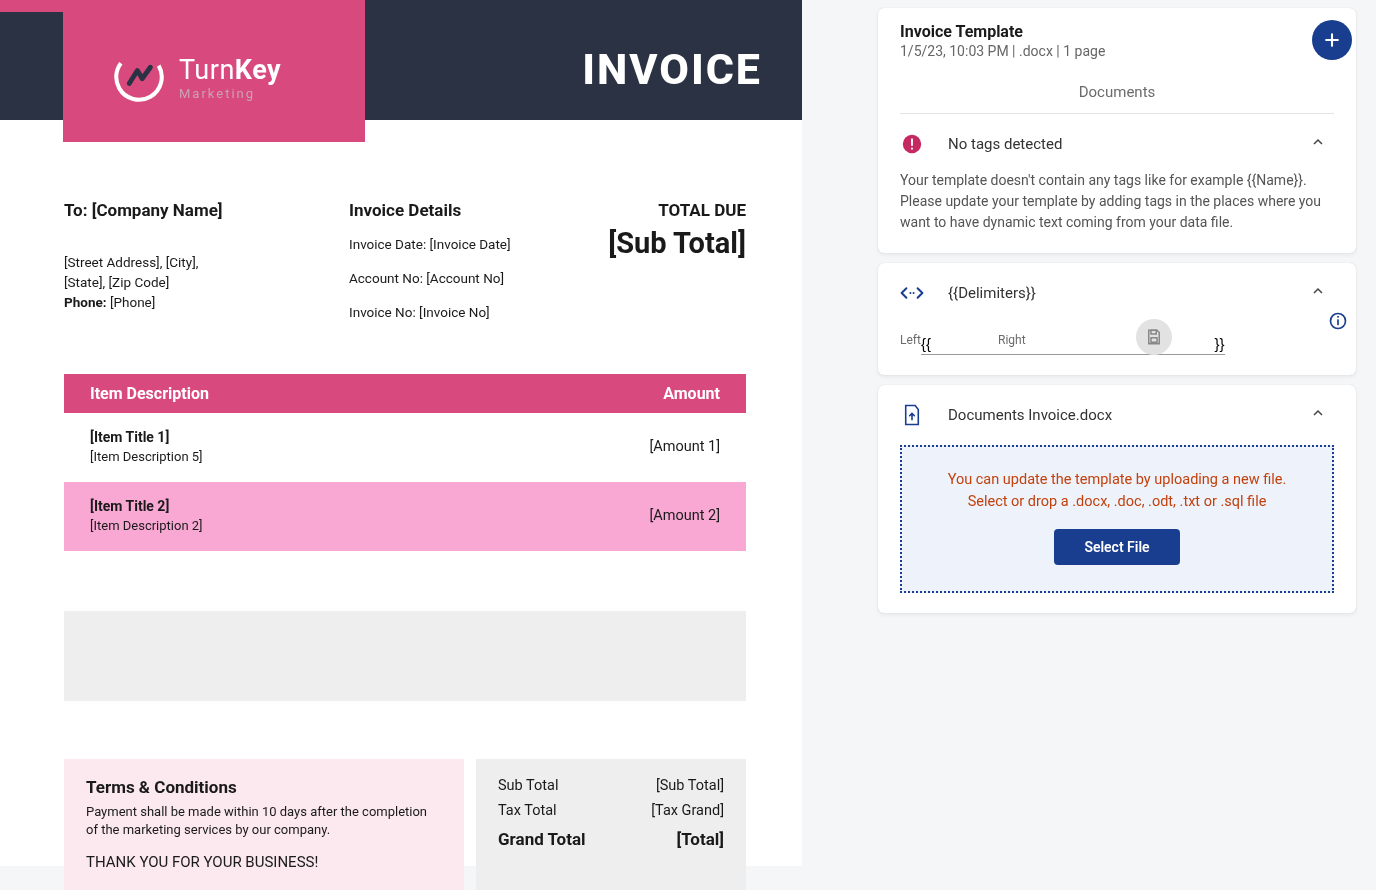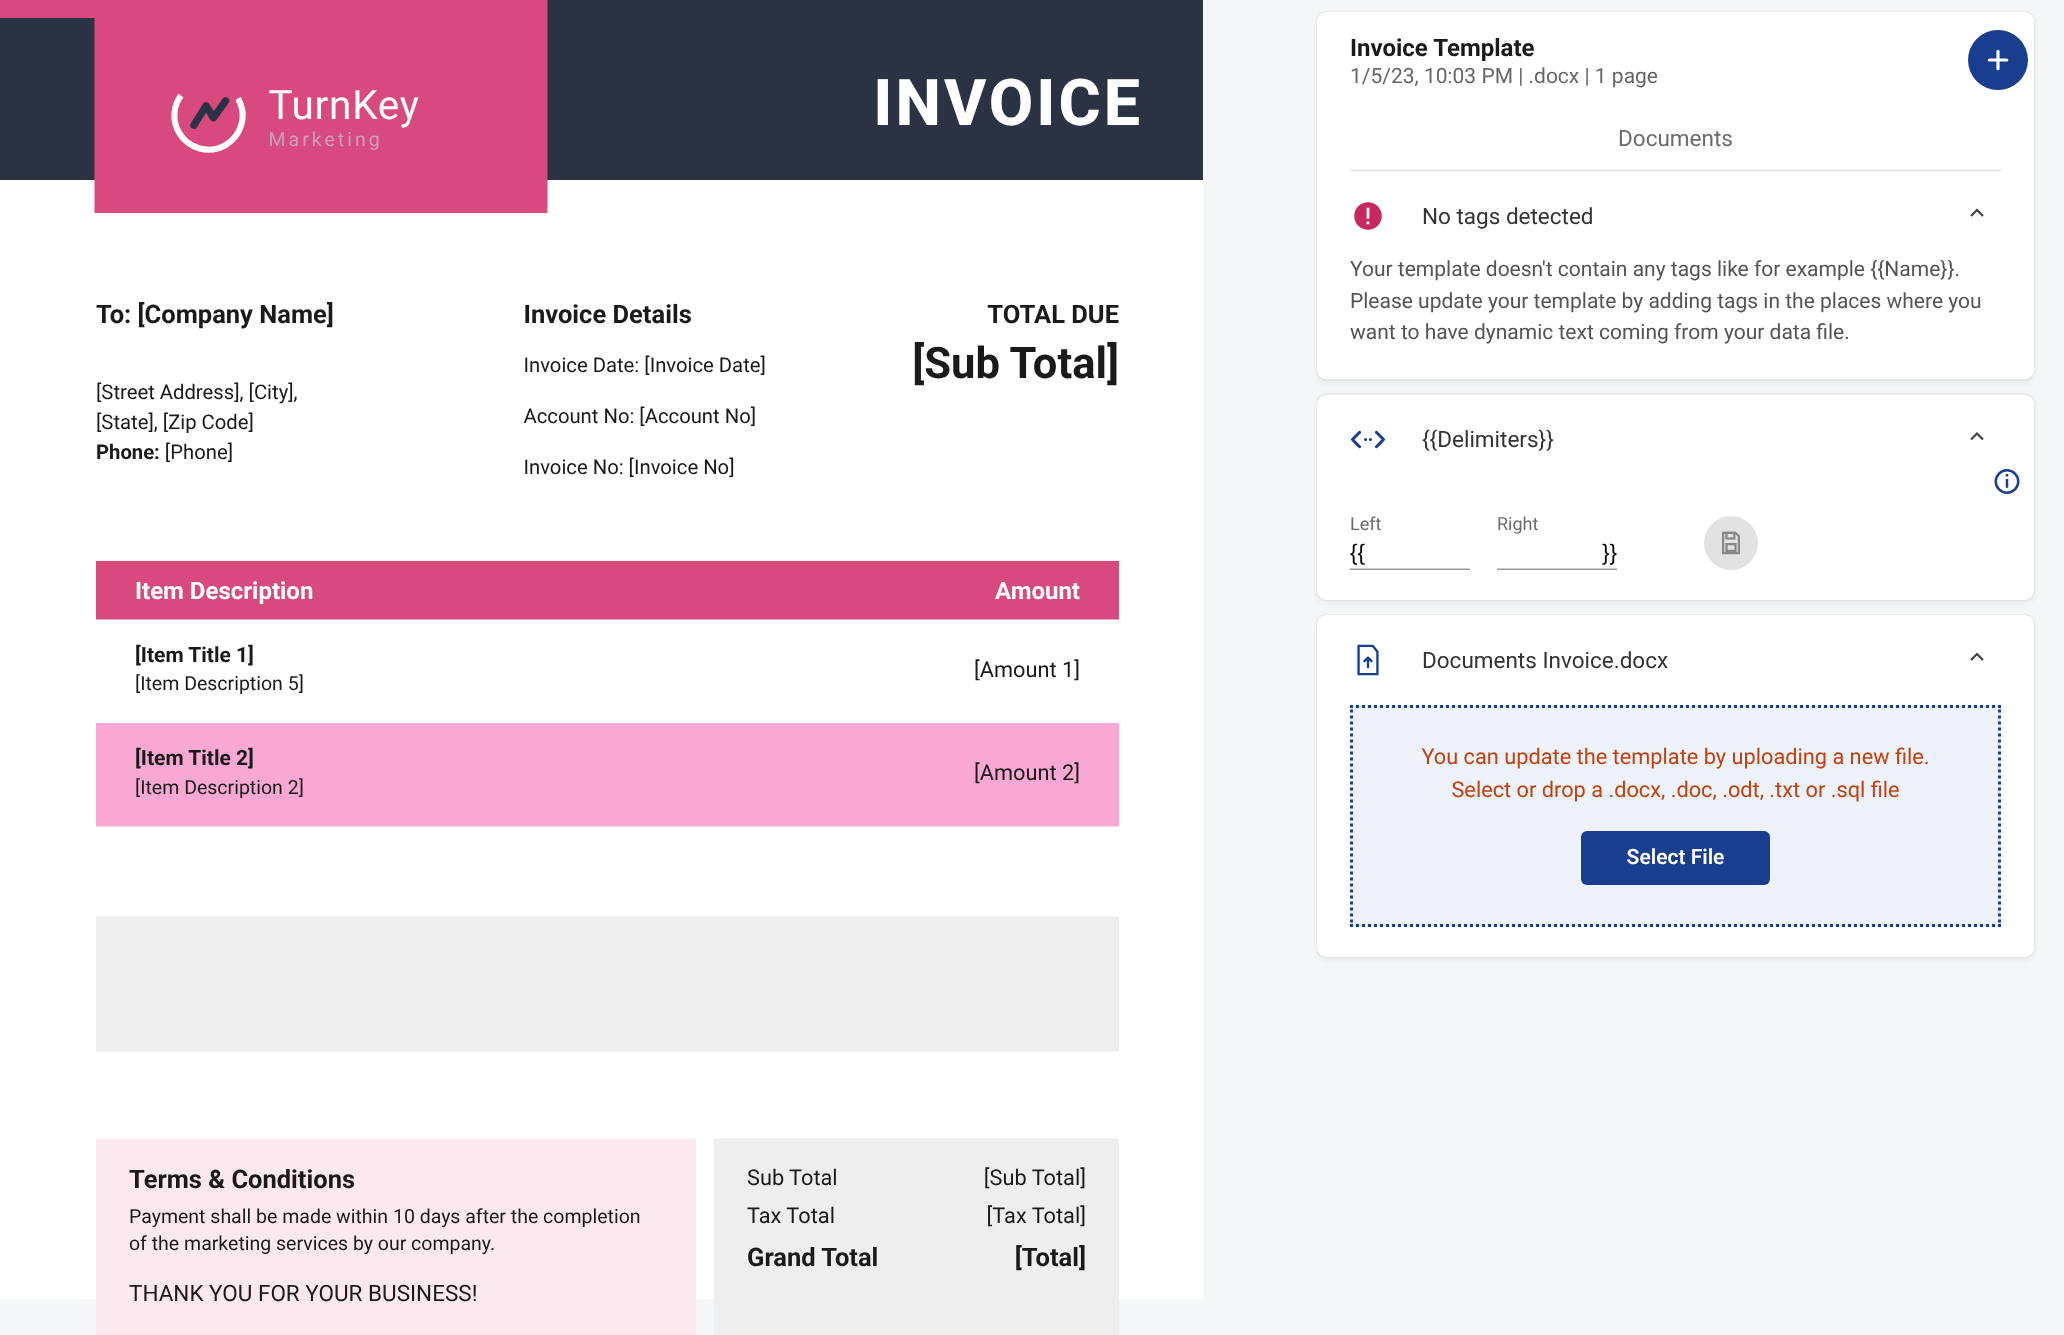--- a/index.html
+++ b/index.html
@@ -40,21 +40,21 @@
     padding-left: 50px;
   }
   .logo-icon { width: 52px; height: 52px; }
   .logo-text { display: flex; flex-direction: column; }
   .logo-brand {
     color: #fff;
     font-size: 27px;
     font-weight: 400;
     letter-spacing: .5px;
   }
-  .logo-brand b { font-weight: 400; margin-top: 24px; }
+  .logo-brand b { font-weight: 700; margin-top: 24px; }
   .logo-sub {
     color: #cba1b5;
     font-size: 13px;
     letter-spacing: 2px;
   }
   .invoice-title {
     position: absolute;
     right: 40px; top: 44px;
     color: #fff;
     font-size: 43px;
@@ -124,21 +124,21 @@
   .tab.active { color: #1a3e8f; font-weight: 600; border-bottom: 3px solid #1a3e8f; }
 
   .section { padding: 18px 22px 20px; }
   .section-head { display: flex; align-items: center; gap: 24px; position: relative; }
   .sec-icon { width: 24px; height: 24px; flex-shrink: 0; display:flex; align-items:center; justify-content:center; }
   .section-title { font-size: 15px; color: #333; }
   .chevron-up { position: absolute; right: 8px; top: 2px; cursor: pointer; }
   .section-body { margin-top: 14px; font-size: 14px; color: #545454; line-height: 1.5; }
 
   .delim-row { display: flex; gap: 18px; align-items: flex-end; margin-top: 14px; }
-  .delim-field { display: flex; flex-direction: column; width: 80px; margin-top: 23px; }
+  .delim-field { display: flex; flex-direction: row; width: 80px; }
   .delim-label { font-size: 12px; color: #6b6b6b; margin-bottom: 2px; }
   .delim-input {
     border: none; border-bottom: 1px solid #999;
     font-size: 15px; padding: 2px 0; background: transparent;
     outline: none;
   }
   .delim-input.right { text-align: right; }
   .save-btn {
     width: 36px; height: 36px; border-radius: 50%;
     background: #e2e2e2; display:flex; align-items:center; justify-content:center;
@@ -231,21 +231,21 @@
         <div class="terms-body">Payment shall be made within 10 days after the completion of the marketing services by our company.</div>
         <div class="terms-thanks">THANK YOU FOR YOUR BUSINESS!</div>
       </div>
       <div class="totals-box">
         <div class="totals-row">
             <span>Sub Total</span>
             <span>[Sub Total]</span>
           </div>
         <div class="totals-row">
             <span>Tax Total</span>
-            <span>[Tax Total]</span>
+            <span>[Tax Grand]</span>
           </div>
         <div class="totals-row grand">
             <span>Grand Total</span>
             <span>[Total]</span>
           </div>
       </div>
     </div>
   </div>
 </div>
 

